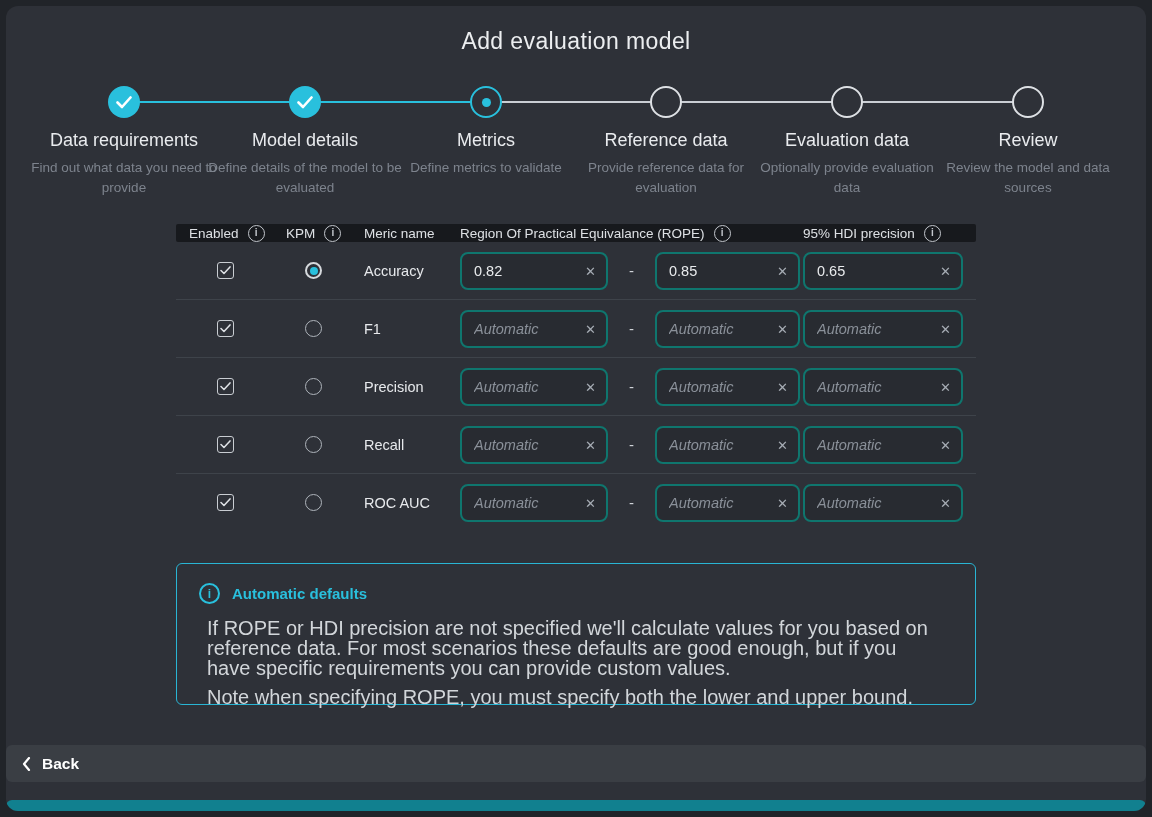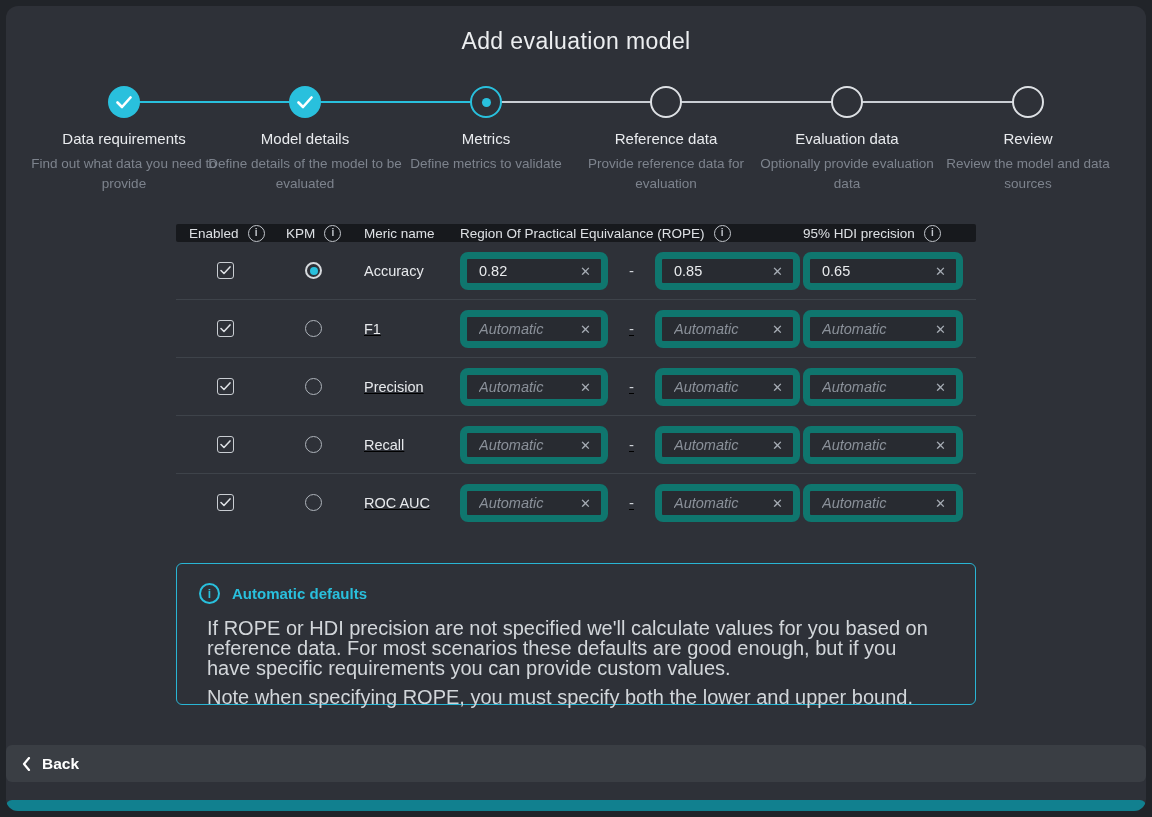--- a/index.html
+++ b/index.html
@@ -27,21 +27,21 @@
   .circle{
     position:absolute;top:80px;width:32px;height:32px;border-radius:50%;
     box-sizing:border-box;display:flex;align-items:center;justify-content:center;
   }
   .circle.completed{background:#29c0dd;}
   .circle.completed svg{width:16px;height:13px;}
   .circle.active{background:#2e3138;border:2px solid #29c0dd;}
   .circle.active .dot{width:9px;height:9px;border-radius:50%;background:#29c0dd;}
   .circle.upcoming{background:#2e3138;border:2px solid #dde0e4;}
   .step-label{position:absolute;top:124px;width:200px;text-align:center;}
-  .step-title{font-size:15px;font-weight:500;color:#e9ebee;}
+  .step-title{font-size:18px;font-weight:500;color:#e9ebee;}
   .step-desc{margin-top:7px;font-size:13.5px;line-height:20px;color:#7d838d;}
   
   .s0 .circle{left:102px;} .s0 .step-label{left:18px;}
   .s1 .circle{left:283px;} .s1 .step-label{left:199px;}
   .s2 .circle{left:464px;} .s2 .step-label{left:380px;}
   .s3 .circle{left:644px;} .s3 .step-label{left:560px;}
   .s4 .circle{left:825px;} .s4 .step-label{left:741px;}
   .s5 .circle{left:1006px;} .s5 .step-label{left:922px;}
   
   .metrics-table{position:absolute;left:170px;top:218px;width:800px;}
@@ -54,39 +54,39 @@
   .col-name{width:96px;box-sizing:border-box;}
   .col-rope{width:343px;box-sizing:border-box;display:flex;align-items:center;}
   .col-hdi{width:173px;box-sizing:border-box;display:flex;align-items:center;}
   .hinfo{
     width:15px;height:15px;margin-left:9px;border-radius:50%;
     border:1.2px solid #c3c7cd;color:#c3c7cd;flex:none;
     display:inline-flex;align-items:center;justify-content:center;
     font-size:10px;font-weight:700;line-height:1;
   }
   .trow{display:flex;align-items:center;height:57px;}
-  .trow + .trow{border-top:1px solid #3e434a;text-decoration:underline;}
+  .trow + .trow{border-top:1px solid #3e434a;}
   .trow .col-enabled{padding-left:41px;}
   .trow .col-kpm{padding-left:19px;}
   .metric-label{color:#e7e9ec;font-size:14.5px;text-align:right;}
   
   .checkbox{
     width:17px;height:17px;border:1.5px solid #c9cdd2;border-radius:3px;
     box-sizing:border-box;display:flex;align-items:center;justify-content:center;cursor:pointer;
   }
   .checkbox svg{width:11px;height:9px;}
   .radio{
     width:17px;height:17px;border:1.5px solid #aeb4bb;border-radius:50%;
     box-sizing:border-box;display:flex;align-items:center;justify-content:center;cursor:pointer;
   }
   .radio.selected{border-color:#d6d9dd;border-width:2px;}
   .radio.selected .rdot{width:8px;height:8px;border-radius:50%;background:#29c0dd;}
   
   .input-wrap{position:relative;height:38px;box-sizing:border-box;
-    background:#282b31;border:7px solid #0f766e;border-radius:8px;flex:none;}
+    background:#282b31;border:2px solid #0f766e;border-radius:8px;flex:none;}
   .w-rope{width:148px;}
   .w-rope2{width:145px;}
   .w-hdi{width:160px;}
   .input-wrap input{
     width:100%;height:100%;box-sizing:border-box;background:transparent;border:none;outline:none;
     color:#e9ebed;font-size:14.5px;padding:0 30px 0 12px;font-family:inherit;
   }
   .input-wrap input::placeholder{color:#8a9099;font-style:italic;opacity:1;}
   .clear-btn{
     position:absolute;right:7px;top:50%;transform:translateY(-50%);

